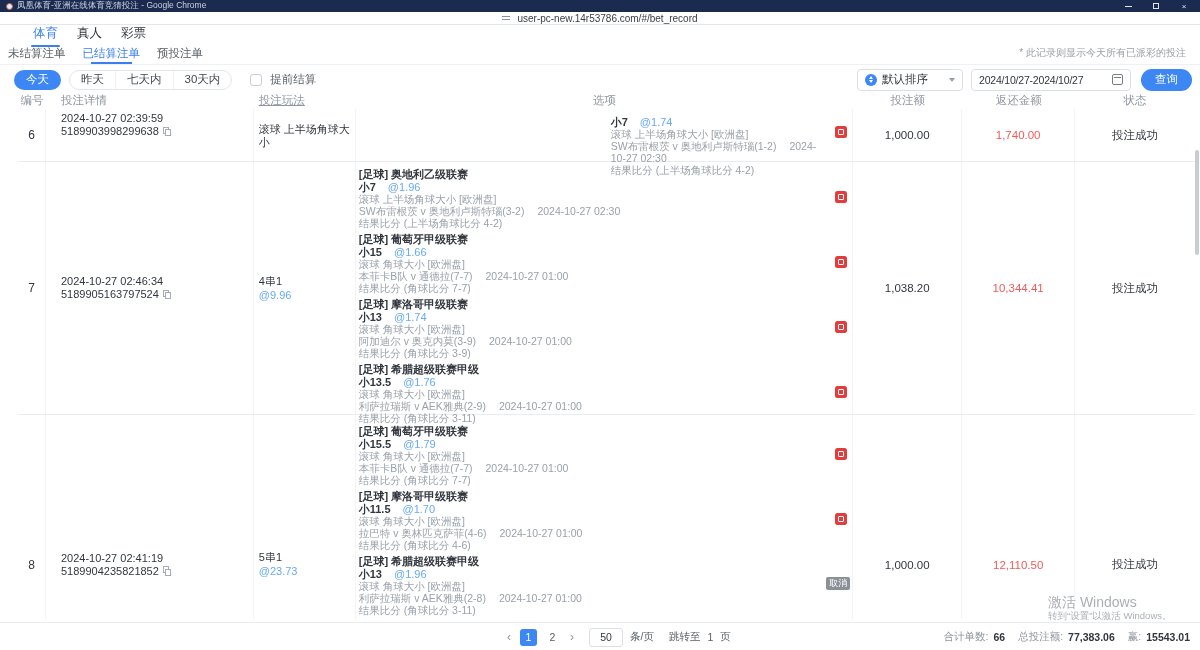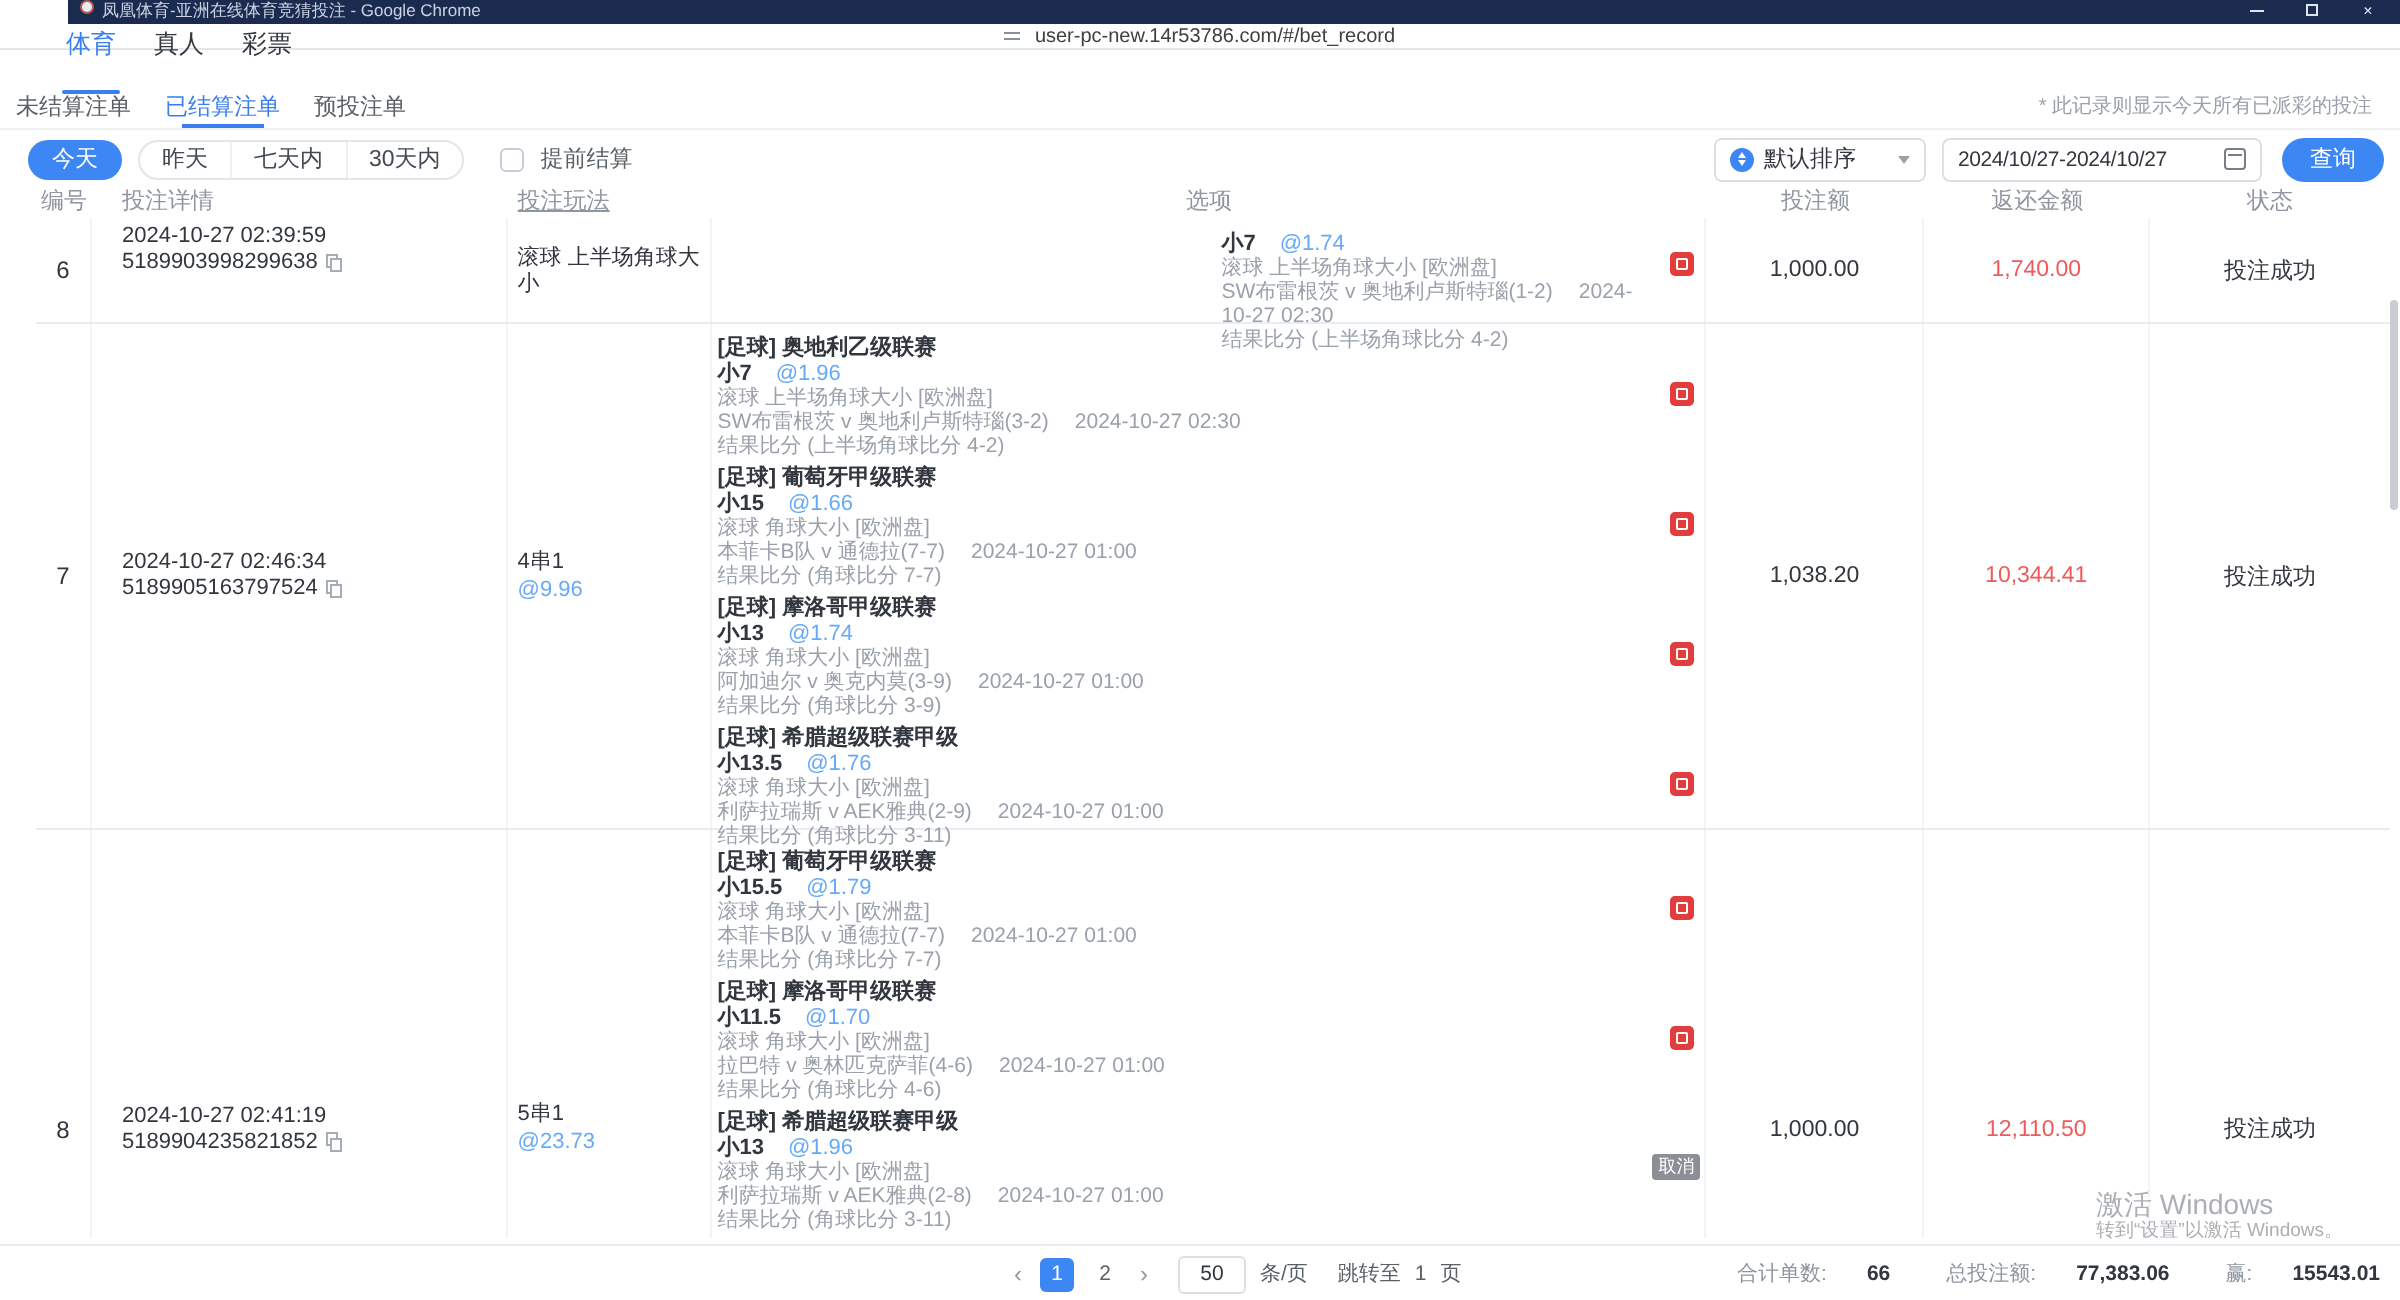--- a/index.html
+++ b/index.html
@@ -1,21 +1,21 @@
 <!DOCTYPE html>
 <html><head>
 <meta charset="utf-8">
 <style>
   * { margin:0; padding:0; box-sizing:border-box; }
   html,body { width:1200px; height:650px; overflow:hidden; background:#fff;
     font-family:"Liberation Sans","DejaVu Sans",sans-serif; }
   .screen { position:relative; width:1200px; height:650px; background:#fff; overflow:hidden; }
 
   
-  .titlebar { height:12px; background:#1b2b4f; display:flex; align-items:flex-start; padding:0 4px;margin-left:34px; }
+  .titlebar { height:12px; background:#1b2b4f; display:flex; align-items:center; padding:0 4px; }
   .favicon { width:7px; height:7px; border-radius:50%; background:#e8eaee; border:1.5px solid #b95a52; margin:0 4px 0 2px; flex:none; }
   .win-title { color:#c9d1e2; font-size:8.5px; white-space:nowrap; }
   .win-controls { margin-left:auto; display:flex; align-items:center; gap:16px; padding-right:6px; }
   .wc { width:12px; height:10px; display:flex; align-items:center; justify-content:center; color:#dfe4ee; font-size:8px; cursor:default; }
   .wc .bar { width:7px; height:1px; background:#dfe4ee; display:block; }
   .wc .box { width:6px; height:6px; border:1px solid #dfe4ee; display:block; }
 
   
   .urlbar { height:13px; background:#fff; border-bottom:1px solid #e3e6ea; display:flex; align-items:center; padding:0 8px;justify-content:center; }
   .url-icon { display:flex; flex-direction:column; gap:2px; margin-right:7px; }
@@ -24,21 +24,21 @@
 
   
   .appheader { height:33px; display:flex; align-items:center; padding:0 12px; }
   .logo-fh { color:#e8262d; font-weight:bold; font-style:italic; font-size:19px; letter-spacing:-1px; }
   .logo-text { color:#14181f; font-weight:bold; font-size:16px; margin-left:3px; }
   .subtitle { font-size:11.5px; color:#434a54; margin-left:16px; margin-top:3px; }
   .clock { margin-left:auto; font-size:10px; color:#70757d; padding-right:2px; }
 
   
   .tabs { height:22px; display:flex; gap:19px; padding-left:33px; align-items:flex-end; }
-  .tab { font-size:12.5px; color:#33383f; padding-bottom:16px; position:relative; cursor:default; }
+  .tab { font-size:12.5px; color:#33383f; padding-bottom:5px; position:relative; cursor:default; }
   .tab.active { color:#3a7ff0; }
   .tab.active::after { content:""; position:absolute; left:-2px; right:-2px; bottom:0; height:2px; background:#3a7ff0; border-radius:1px; }
 
   
   .subtabs { height:18px; display:flex; gap:17px; padding-left:8px; align-items:flex-end; border-bottom:1px solid #eef0f4; position:relative; }
   .subtab { font-size:11.5px; color:#596066; padding-bottom:3px; position:relative; cursor:default; }
   .subtab.active { color:#3a7ff0; }
   .subtab.active::after { content:""; position:absolute; left:8px; right:8px; bottom:0; height:2px; background:#3a7ff0; }
   .note { position:absolute; right:14px; bottom:4px; font-size:10px; color:#9aa1ab; }
 
@@ -105,21 +105,21 @@
 
   
   .footer { position:absolute; left:0; right:0; bottom:0; height:28px; background:#fff; border-top:1px solid #e9edf2; z-index:6; }
   .pagination { position:absolute; left:505px; top:0; height:28px; display:flex; align-items:center; gap:7px; }
   .pg-arrow { font-size:12px; color:#8f96a0; padding:0 2px; }
   .pg-num { min-width:17px; height:17px; border-radius:3px; display:flex; align-items:center; justify-content:center; font-size:10.5px; color:#596066; }
   .pg-num.active { background:#3d87f5; color:#fff; }
   .pg-size { width:34px; height:19px; border:1px solid #dcdfe4; border-radius:3px; display:flex; align-items:center; justify-content:center; font-size:10.5px; color:#32373f; margin-left:6px; }
   .pg-unit, .pg-jump, .pg-jumpn { font-size:10.5px; color:#596066; }
   .pg-jump { margin-left:8px; }
-  .totals { position:absolute; right:10px; top:0; height:28px; display:flex; align-items:center; gap:20px; }
+  .totals { position:absolute; right:10px; top:0; height:28px; display:flex; align-items:center; gap:5px; }
   .t-label { font-size:10.5px; color:#8f96a0; }
   .t-val { font-size:10.5px; color:#32373f; font-weight:bold; margin-right:8px; }
   .t-val:last-child { margin-right:0; }
 
   
   .watermark { position:absolute; left:1048px; top:595px; z-index:5; color:rgba(120,124,130,.62); }
   .wm1 { font-size:14px; line-height:15px; }
   .wm2 { font-size:9.5px; line-height:11px; }
   .scrollthumb { position:absolute; right:1px; top:150px; width:4px; height:105px; background:#c9ccd2; border-radius:2px; z-index:4; }
 </style>

